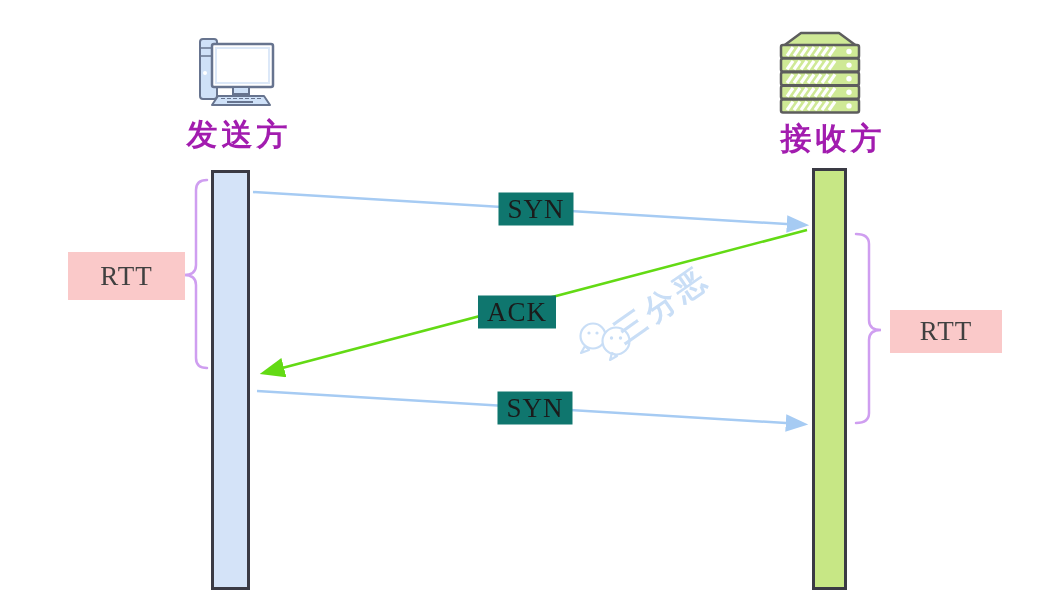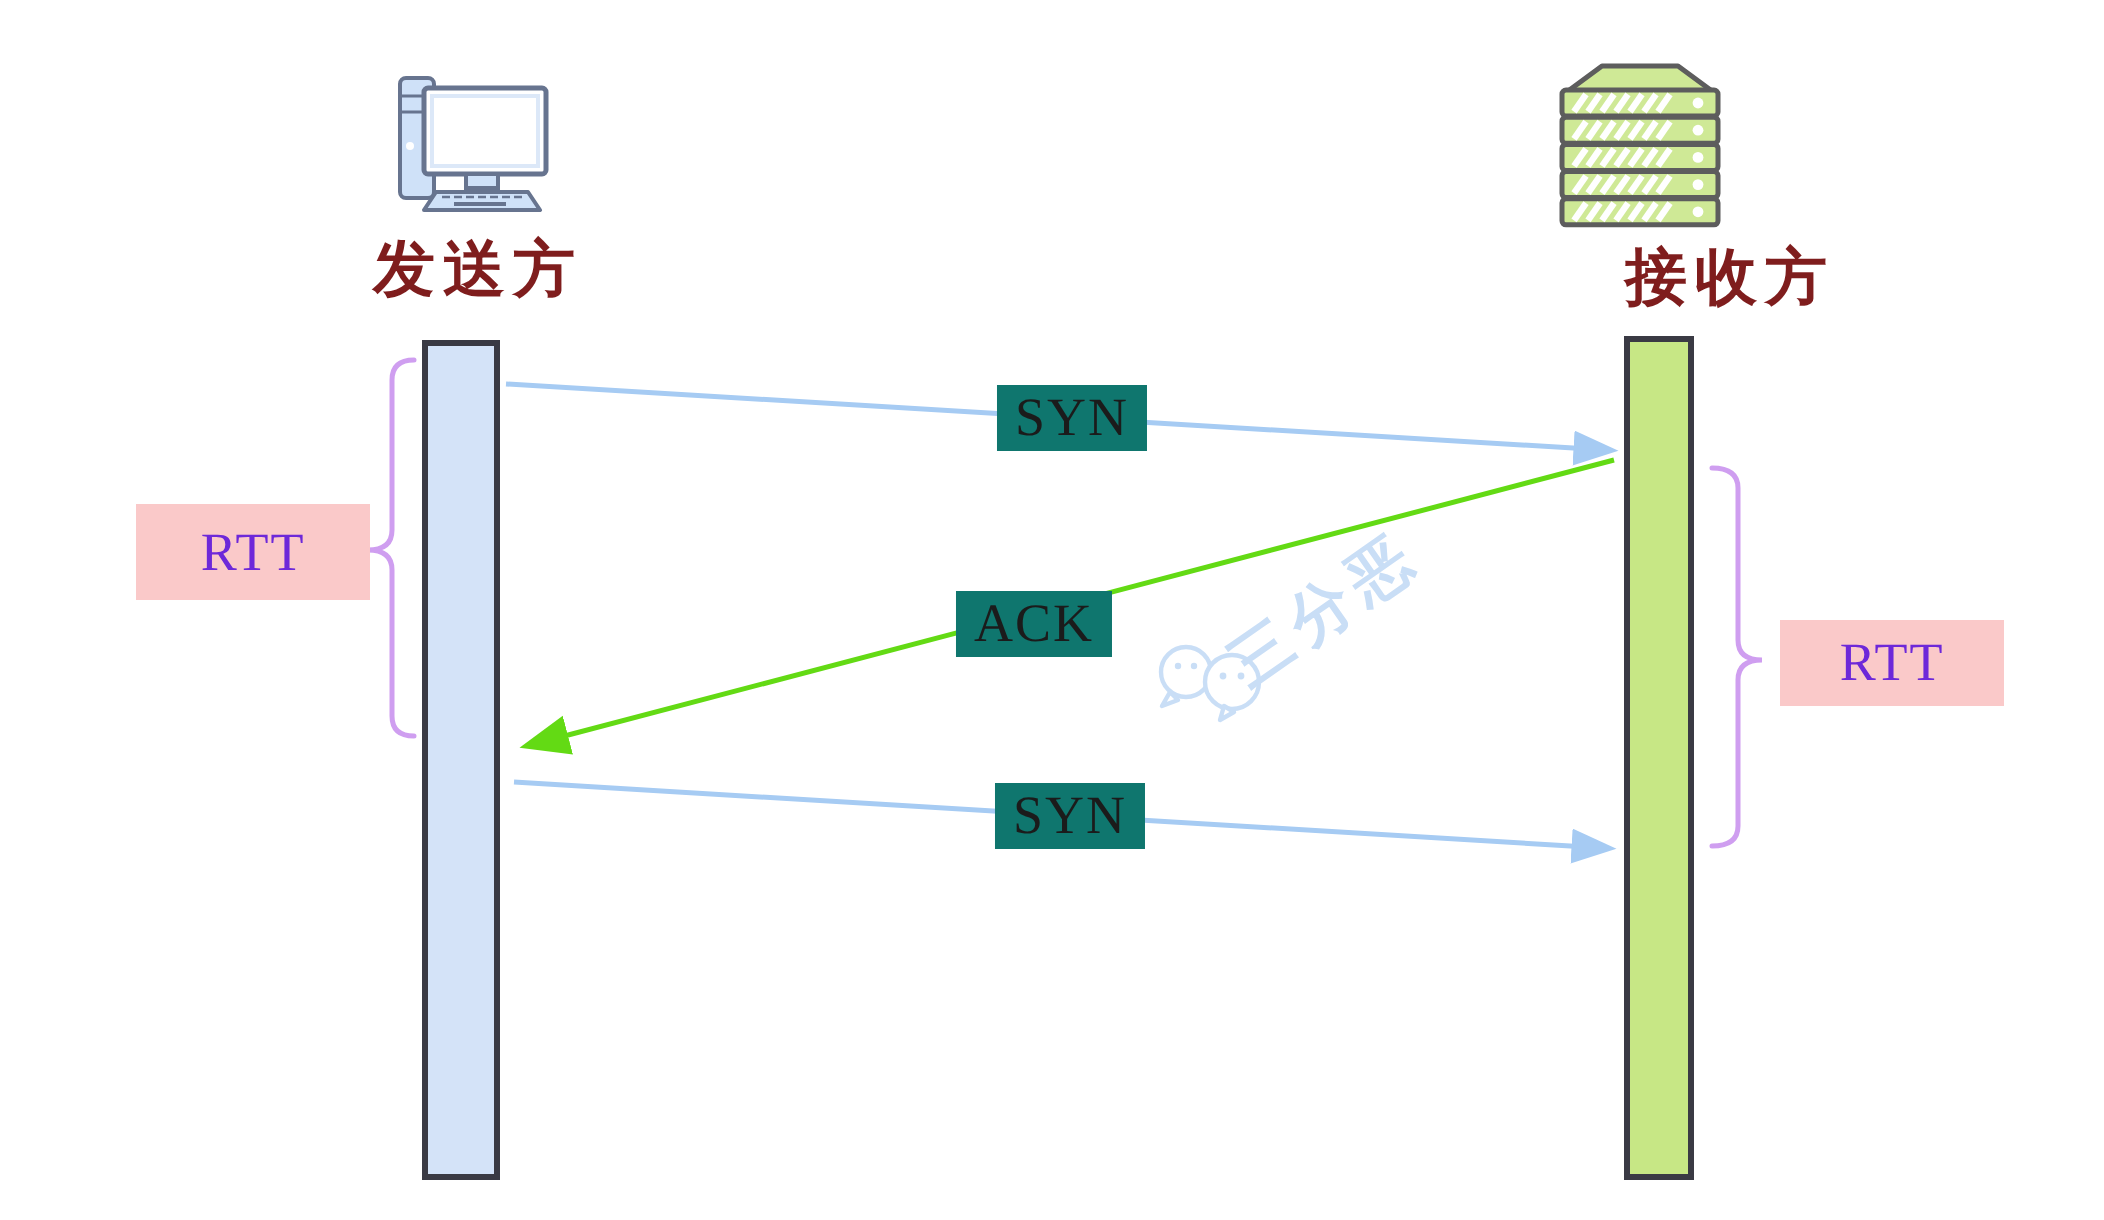--- a/index.html
+++ b/index.html
@@ -15,45 +15,45 @@
   .lifeline{
     position:absolute;
     border:3px solid #3a3a44;
     box-sizing:border-box;
   }
   .lifeline-sender{left:211px;top:170px;width:39px;height:420px;background:#d4e3f8;}
   .lifeline-receiver{left:812px;top:168px;width:35px;height:422px;background:#c7e785;}
 
   .actor-label{
     position:absolute;
-    font-size:31px;font-weight:bold;color:#7f1d1d;
+    font-size:31px;font-weight:bold;color:#a21caf;
     letter-spacing:4px;
     transform:translateX(-50%);
     white-space:nowrap;
   }
   .actor-label-sender{left:239px;top:114px;}
-  .actor-label-receiver{left:865px;top:118px;}
+  .actor-label-receiver{left:833px;top:118px;}
 
   .msg-label{
     position:absolute;
     font-size:27px;color:#1b1b1b;
     background:#0f766e;
     padding:1px 9px;
     transform:translate(-50%,-50%);
     white-space:nowrap;
     letter-spacing:1px;
   }
   .msg-syn1{left:536px;top:209px;}
   .msg-ack{left:517px;top:312px;}
   .msg-syn2{left:535px;top:408px;}
 
   .rtt-box{
     position:absolute;
     background:#fac9c9;
-    color:#6d28d9;
+    color:#404040;
     font-size:27px;
     display:flex;align-items:center;justify-content:center;
     letter-spacing:1px;
   }
   .rtt-left{left:68px;top:252px;width:117px;height:48px;}
   .rtt-right{left:890px;top:310px;width:112px;height:43px;}
 
   .icon-box{position:absolute;}
   .icon-sender{left:197px;top:35px;width:78px;height:72px;}
   .icon-receiver{left:778px;top:30px;width:84px;height:84px;}

